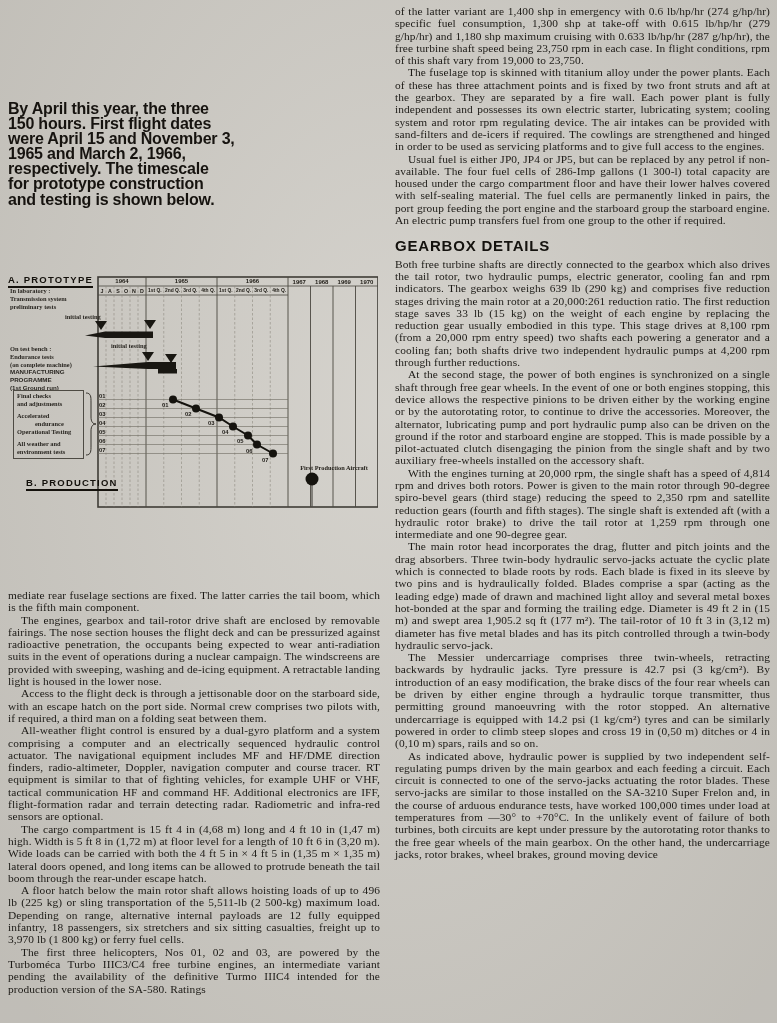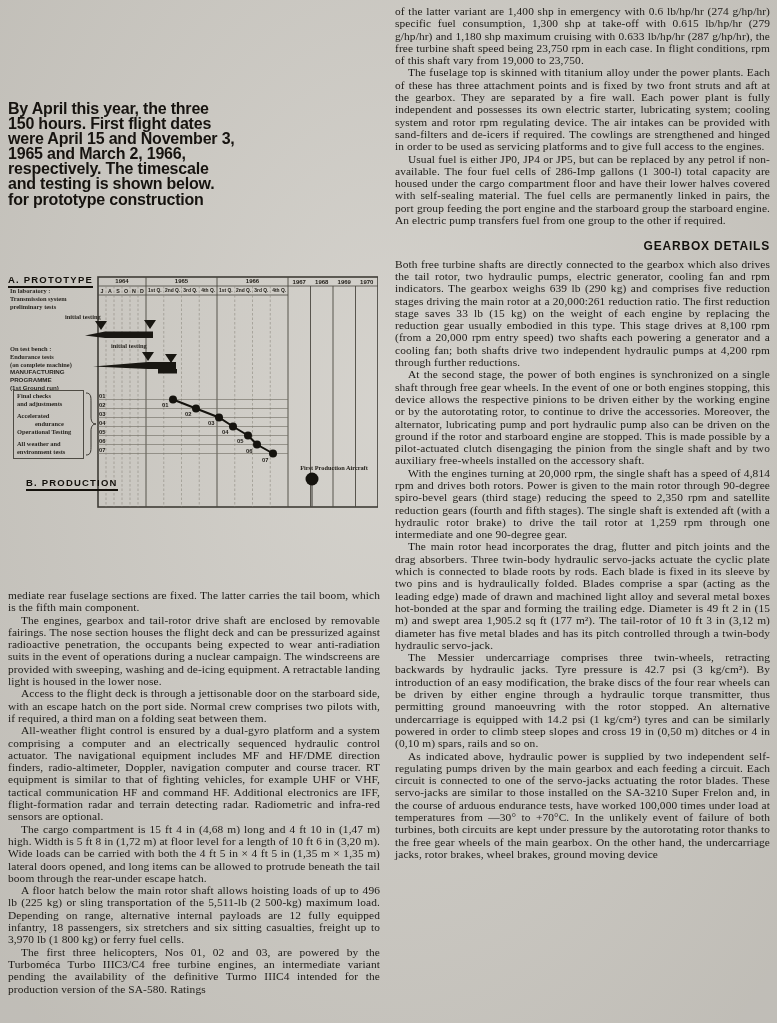--- a/index.html
+++ b/index.html
@@ -21,23 +21,23 @@
     text-align:justify;
     letter-spacing:0.1px;
   }
   .col p{margin:0;text-indent:13px;}
   .col p.noindent{text-indent:0;}
   .col-left{left:8px;top:589px;width:372px;}
   .col-right{left:395px;top:5px;width:375px;}
   .section-heading{
     font-family:"Liberation Sans", sans-serif;
     font-weight:bold;
-    font-size:12px;
+    font-size:15px;
     letter-spacing:0.8px;
-    text-align:right;
+    text-align:left;
     margin:14px 0 5px 0;
     color:#14120e;
   }
   
   .caption{
     position:absolute;left:8px;top:101px;width:364px;
     font-family:"Liberation Sans", sans-serif;
     font-weight:bold;
     font-size:16px;line-height:15.1px;
     letter-spacing:-0.2px;
@@ -77,22 +77,22 @@
 <body>
 
 <div class="page">
 
   <div class="caption">
     <div>By April this year, the three</div>
     <div>150 hours. First flight dates</div>
     <div>were April 15 and November 3,</div>
     <div>1965 and March 2, 1966,</div>
     <div>respectively. The timescale</div>
+    <div>for prototype construction</div>
     <div>and testing is shown below.</div>
-    <div>for prototype construction</div>
   </div>
 
   <div class="chart">
 
     <svg width="370" height="236" viewBox="0 0 370 236">
 
       <rect x="90" y="3" width="280" height="230" fill="none" stroke="#3f3c36" stroke-width="1.6"></rect>
 
       <g stroke="#4a473f" stroke-width="0.8">
         <line x1="90" y1="12" x2="370" y2="12"></line>

